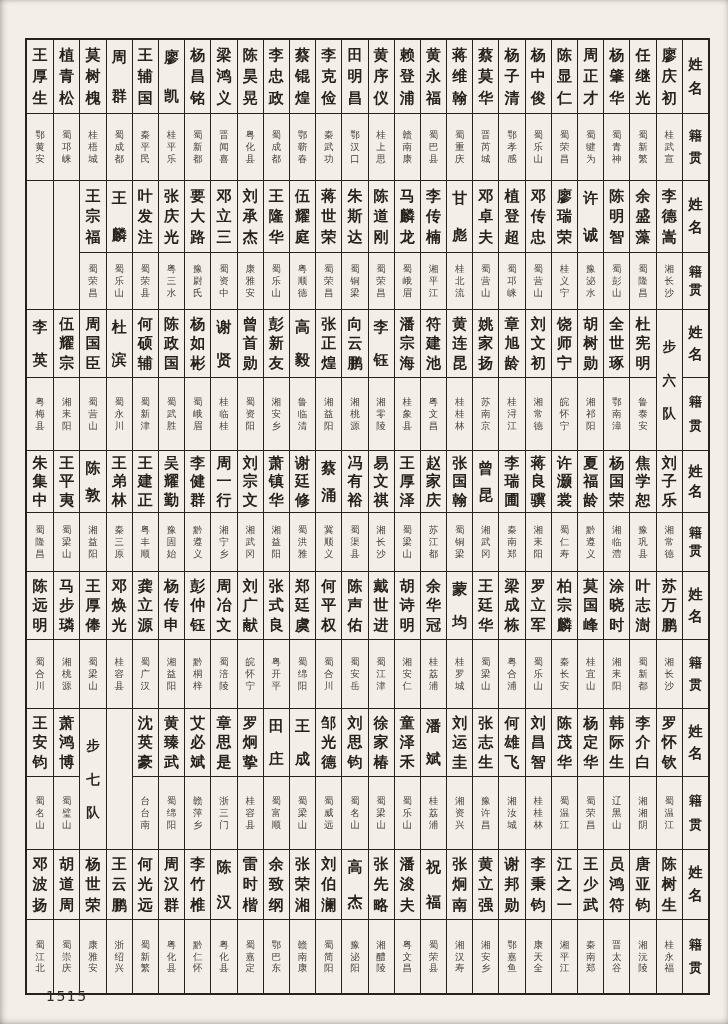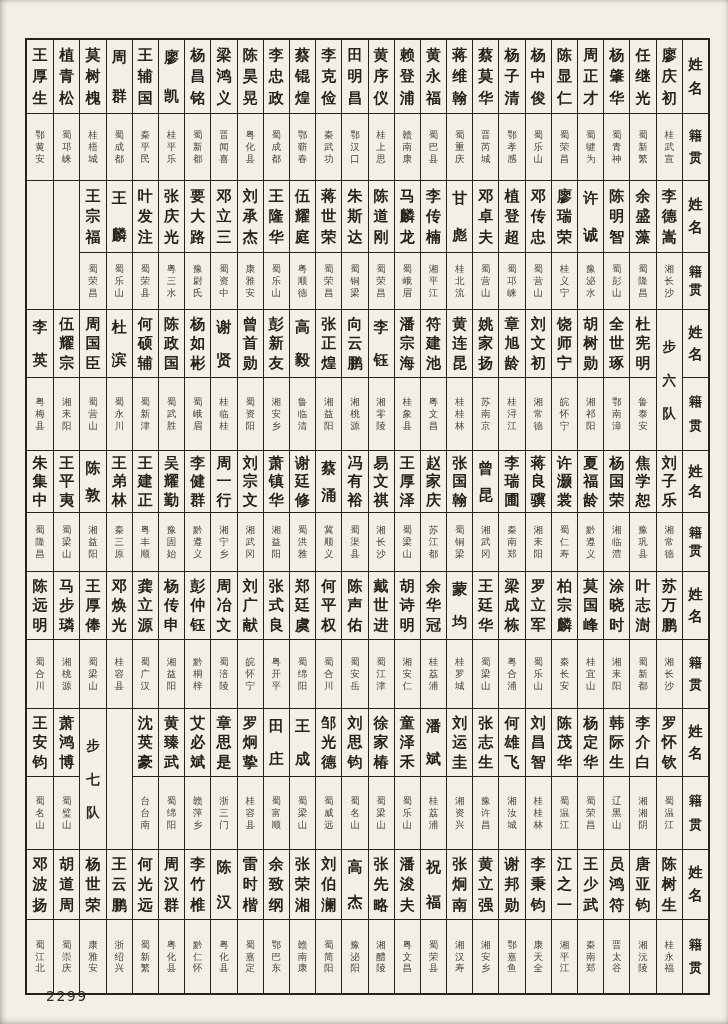--- a/index.html
+++ b/index.html
@@ -1787,14 +1787,14 @@
         <div class="cell header-name divided bl" style="grid-area: 1 / 26;">
           <div class="ch">姓</div>
           <div class="ch">名</div>
         </div>
         <div class="cell header-origin bl" style="grid-area: 2 / 26;">
           <div class="ch">籍</div>
           <div class="ch">贯</div>
         </div>
       </div>
     </div>
-  <div class="page-number">2299</div>
+  <div class="page-number">1515</div>
 </div>
 
 </body></html>

